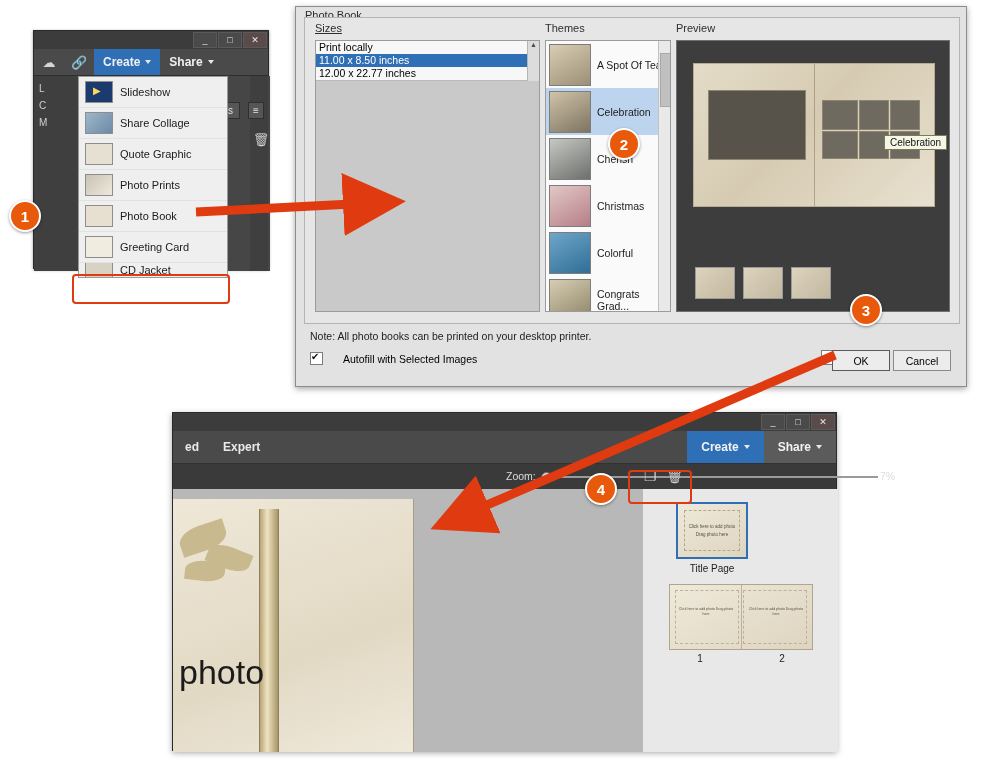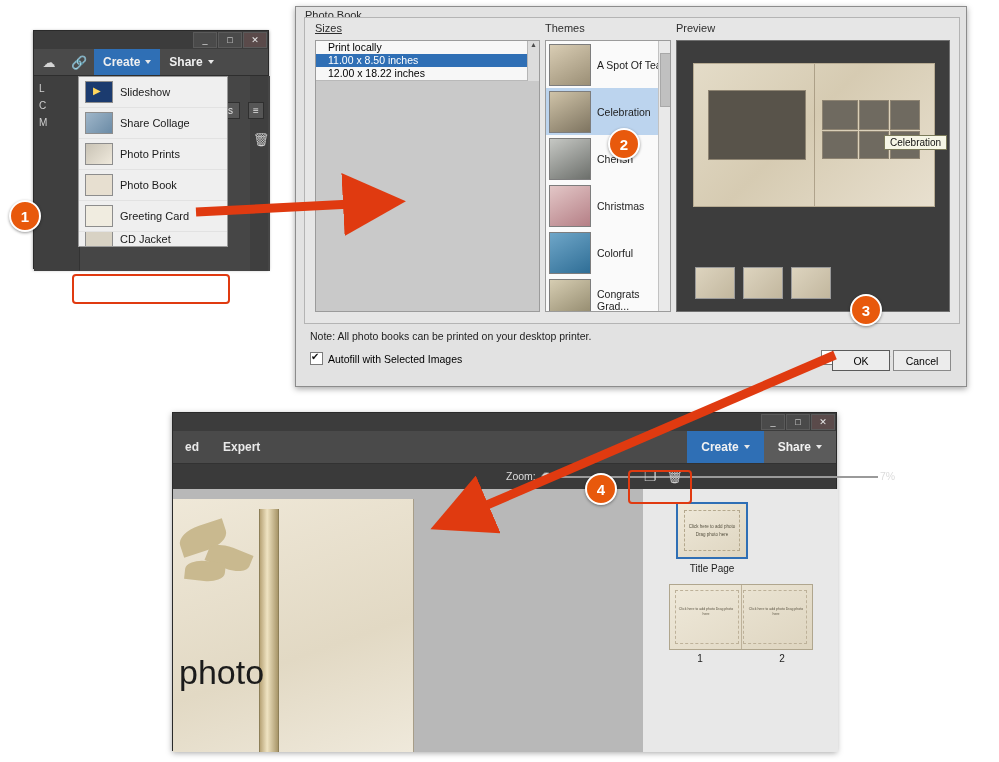--- a/index.html
+++ b/index.html
@@ -137,21 +137,21 @@
     background: #e6e6e6; border: 1px solid #b4b4b4;
   }
   .col-label {
     position: absolute; font-size: 11px; color: #2e2e2e;
   }
   .sizes-box {
     position: absolute; left: 10px; top: 22px; width: 223px; height: 270px;
     background: #c9c9c9; border: 1px solid #9b9b9b;
   }
   .sizes-list { background: #f7f7f7; border-bottom: 1px solid #b9b9b9; }
-  .sz-item { height: 13px; line-height: 13px; font-size: 10.5px; padding-left: 12px; }
+  .sz-item { height: 13px; line-height: 13px; font-size: 10.5px; padding-left: 3px; }
   .sz-item.header { }
   .sz-item.sel { background: #2f6fb5; color: #fff; }
   .sz-scroll {
     position: absolute; right: 0; top: 0; width: 11px; height: 40px;
     background: #dcdcdc; border-left: 1px solid #b5b5b5;
   }
   .sz-scroll .arrow { font-size: 7px; text-align: center; color: #4b4b4b; }
   .themes-box {
     position: absolute; left: 240px; top: 22px; width: 124px; height: 270px;
     background: #fafafa; border: 1px solid #9b9b9b; overflow: hidden;
@@ -195,21 +195,21 @@
     position: absolute; left: 18px; bottom: 12px; display: flex; gap: 8px;
   }
   .pv-thumb {
     width: 38px; height: 30px; border: 1px solid #9a9a9a;
     background: linear-gradient(135deg,#ddd4bf,#c2b79e);
   }
   .note-text {
     position: absolute; left: 14px; top: 323px; font-size: 10.5px; color: #1d1d1d;
   }
   .autofill-row {
-    position: absolute; left: 14px; top: 345px; display: flex; align-items: center; gap: 5px;
+    position: absolute; left: 14px; top: 345px; display: flex; align-items: center; gap: 20px;
   }
   .chk {
     width: 11px; height: 11px; background: #fff; border: 1px solid #7b7b7b;
     position: relative;
   }
   .chk::after {
     content: "✔"; position: absolute; left: 0px; top: -2px;
     font-size: 10px; color: #111;
   }
   .autofill-label { font-size: 10.5px; }
@@ -389,20 +389,24 @@
     <div class="dropdown-menu">
       <div class="dd-item">
         <span class="dd-thumb slideshow"></span>
         <span>Slideshow</span>
       </div>
       <div class="dd-item">
         <span class="dd-thumb collage"></span>
         <span>Share Collage</span>
       </div>
       <div class="dd-item">
+        <span class="dd-thumb quote"></span>
+        <span>Quote Graphic</span>
+      </div>
+      <div class="dd-item">
         <span class="dd-thumb prints"></span>
         <span>Photo Prints</span>
       </div>
       <div class="dd-item">
         <span class="dd-thumb photobook"></span>
         <span>Photo Book</span>
       </div>
       <div class="dd-item">
         <span class="dd-thumb greeting"></span>
         <span>Greeting Card</span>
@@ -420,21 +424,21 @@
   <div class="dlg-title">Photo Book</div>
   <div class="dlg-inner">
     <div class="col-label" style="left:10px; top:4px;text-decoration:underline;">Sizes</div>
     <div class="col-label" style="left:240px; top:4px;">Themes</div>
     <div class="col-label" style="left:371px; top:4px;">Preview</div>
 
     <div class="sizes-box">
       <div class="sizes-list">
         <div class="sz-item header">Print locally</div>
         <div class="sz-item sel">11.00 x 8.50 inches</div>
-        <div class="sz-item">12.00 x 18.22 inches</div>
+        <div class="sz-item">12.00 x 22.77 inches</div>
       </div>
       <div class="sz-scroll">
         <div class="arrow">▲</div>
       </div>
     </div>
 
     <div class="themes-box">
       <div class="theme-item">
         <span class="theme-thumb" style="background:linear-gradient(150deg,#d9cdb4,#9b8f76);"></span>
         <span class="theme-name">A Spot Of Teal</span>

